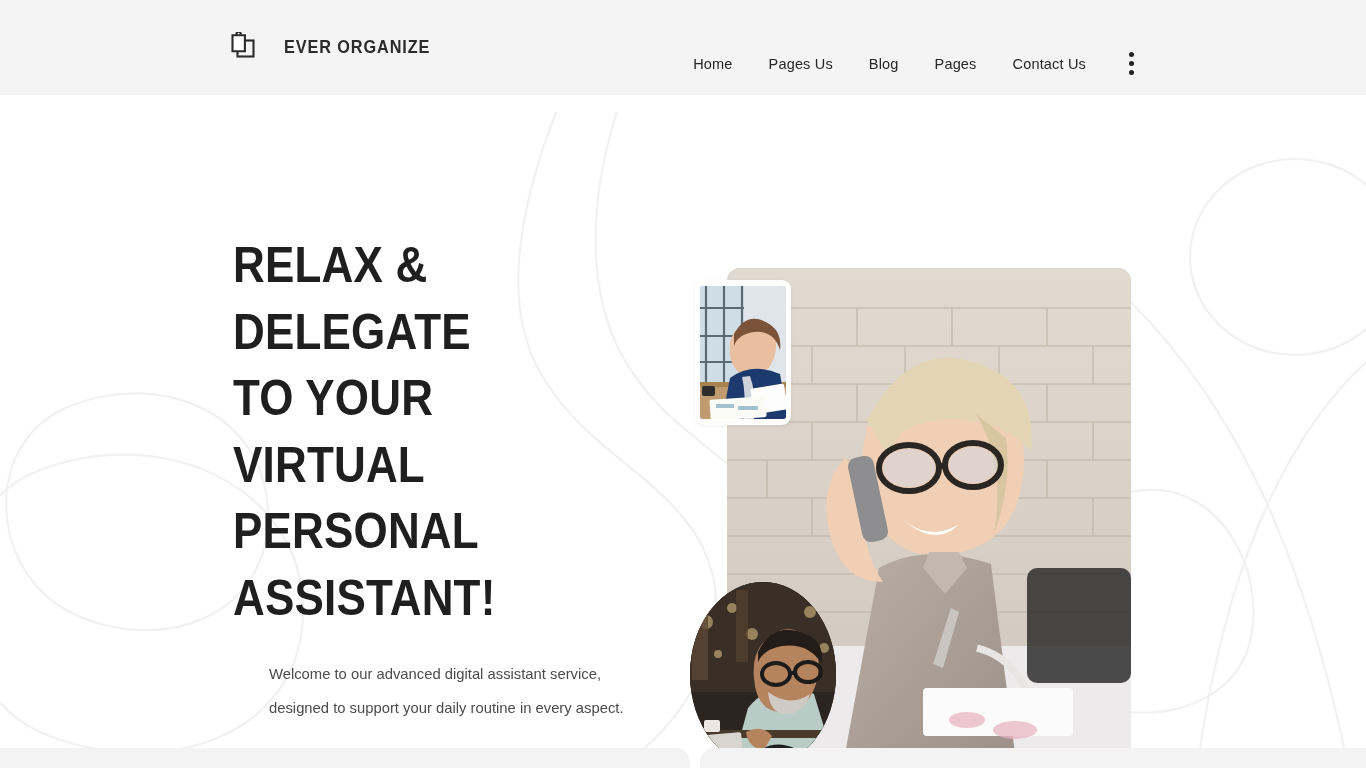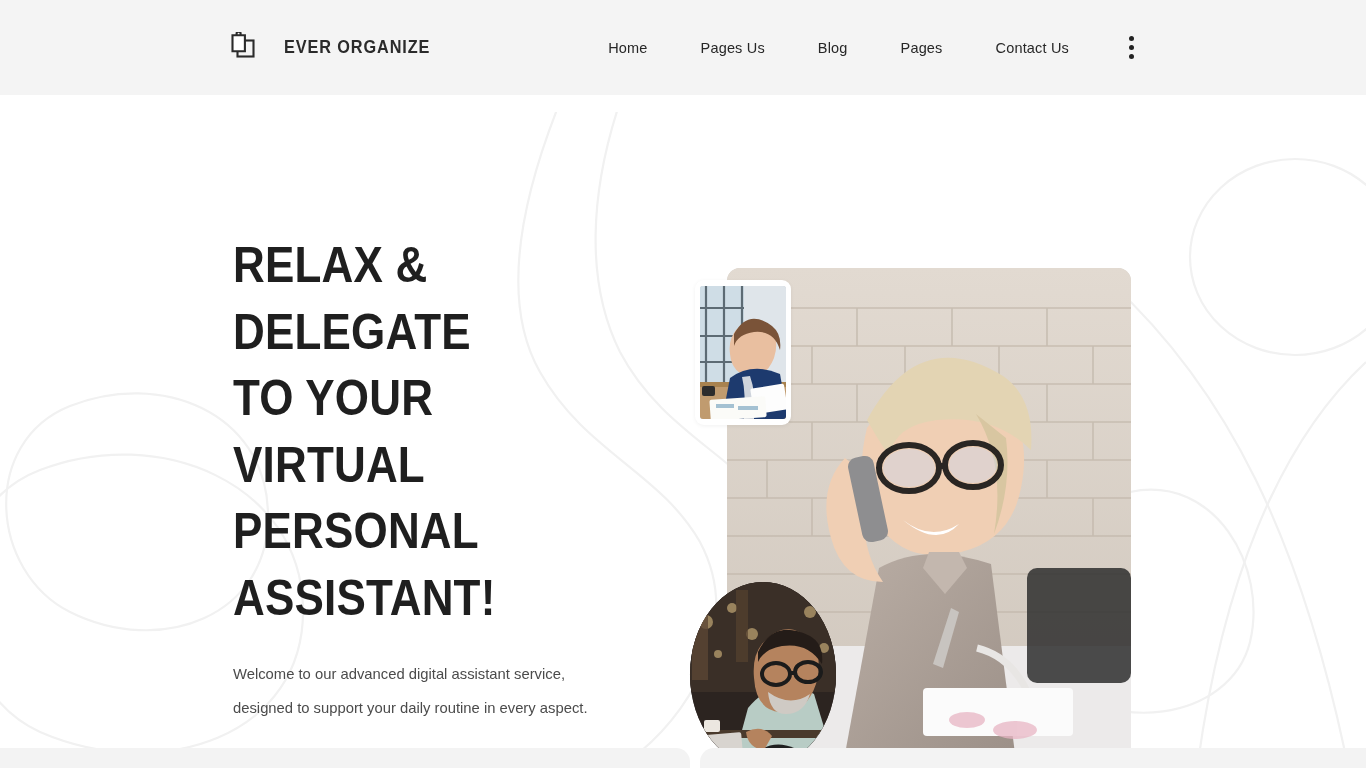--- a/index.html
+++ b/index.html
@@ -25,22 +25,22 @@
   }
   .brand-icon{ width:26px; height:30px; display:block; }
   .brand-text{
     font-size:17.5px; font-weight:700; letter-spacing:.055em;
     color:#2b2b2b; white-space:nowrap;
     font-family:"Liberation Sans", sans-serif;
     transform:scaleX(.93); transform-origin:left center;
   }
 
   .nav{
-    position:absolute; right:224px; top:0; height:95px;
-    display:flex; align-items:center; gap:17px;
+    position:absolute; right:224px; top:16px; height:95px;
+    display:flex; align-items:center; gap:0;
   }
   .nav-item{
     font-size:14.5px; color:#272727; letter-spacing:.012em;
     padding:8px 18px; white-space:nowrap; cursor:pointer;
     font-family:"Liberation Sans", sans-serif;
   }
   .kebab{
     margin-left:16px; width:22px; height:30px;
     display:flex; flex-direction:column; align-items:center;
     justify-content:center; gap:4px; cursor:pointer;
@@ -66,20 +66,21 @@
     font-family:"Liberation Sans", sans-serif;
     transform:scaleX(.88); transform-origin:left top;
     white-space:pre-line;
     text-transform:uppercase;
   }
   .hero-sub{
     margin-top:27px;
     font-size:14.8px; line-height:2.28; color:#4b4b4b;
     max-width:385px;
     font-family:"Liberation Sans", sans-serif;
+    margin-left:36px;
   }
   .cta{
     margin-top:32px;
     display:inline-flex; align-items:center; justify-content:center;
     width:142px; height:62px;
     background:#c8e90a; color:#1c1c1c;
     border:none; border-radius:40px;
     font-size:14.5px; font-weight:600; letter-spacing:.01em;
     cursor:pointer;
     font-family:"Liberation Sans", sans-serif;

